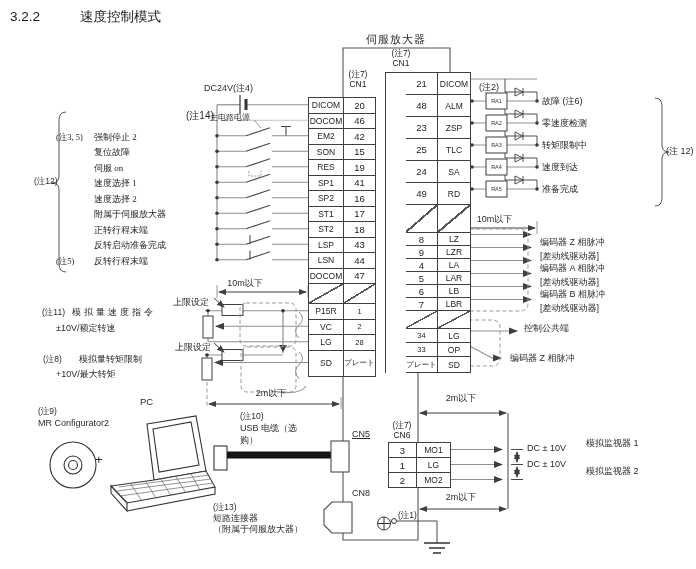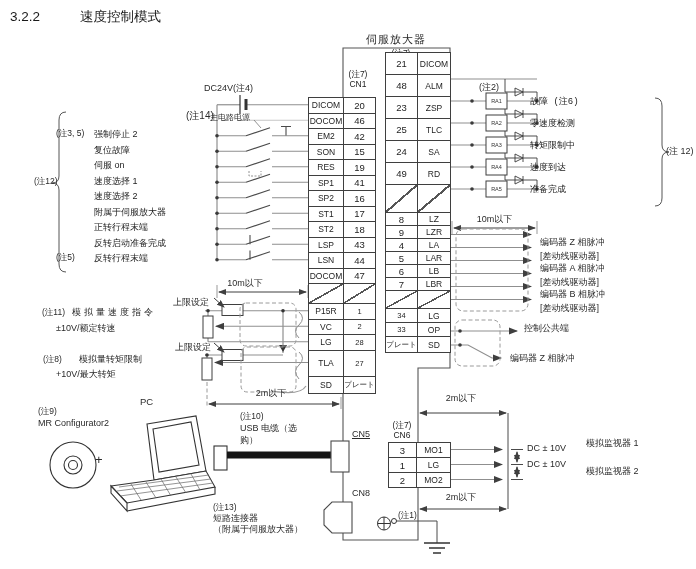--- a/index.html
+++ b/index.html
@@ -31,25 +31,25 @@
   #tbl-right .diag1{height:28px;} #tbl-right .diag2{height:18px;}
   #tbl-right .en{height:13px;}
   #tbl-right .ms:nth-of-type(1),#tbl-right .ms:nth-of-type(2){height:14px;}
   #tbl-right .ms:nth-of-type(3){height:16px;}
   
   #tbl-cn6 .cell.c1{width:28px;} #tbl-cn6 .cell.c2{width:34px;}
   #tbl-cn6 .trow{height:15px;}
   .hdr{position:absolute;font-size:8.5px;line-height:9.5px;text-align:center;color:#222;}
   
   .swlist{position:absolute;left:56px;top:128px;}
-  .swrow{display:flex;height:15.5px;align-items:flex-start;}
+  .swrow{display:flex;height:15.5px;align-items:flex-end;font-family:Liberation Serif, serif;}
   .swrow .nt{width:38px;font-size:8.5px;}
   .swrow .tx{font-size:9px;}
   
-  .relist{position:absolute;left:530px;top:90px;font-family:Liberation Mono, monospace;}
+  .relist{position:absolute;left:542px;top:90px;}
   .rerow{display:flex;height:22px;align-items:center;font-size:9px;}
   .spread{letter-spacing:3px;}
 </style>
 </head>
 <body>
 <div class="stage">
 
 <svg class="wires" viewBox="0 0 696 569">
   <defs>
     <marker id="arr" viewBox="0 0 8 6" refX="7" refY="3" markerWidth="8" markerHeight="6" orient="auto-start-reverse">
@@ -504,37 +504,33 @@
       <div class="trow an">
         <div class="cell c1">VC</div>
         <div class="cell c2 tiny">2</div>
       </div>
 
       <div class="trow an">
         <div class="cell c1">LG</div>
         <div class="cell c2 tiny">28</div>
       </div>
 
-      <div class="trow an">
-        <div class="cell c1">TLA</div>
-        <div class="cell c2 tiny">27</div>
-      </div>
 
       <div class="trow an">
         <div class="cell c1">SD</div>
         <div class="cell c2 tiny">プレート</div>
       </div>
     </div>
 </div>
 
 <div class="hdr" style="left:385px;top:49px;width:32px;">
   <div>(注7)</div>
   <div>CN1</div>
 </div>
-<div class="tbl" id="tbl-right" style="left:385px;top:52px;">
+<div class="tbl" id="tbl-right" style="left:385px;top:72px;padding-left:20px;">
   <div>
 
       <div class="trow do">
         <div class="cell c1 pin">21</div>
         <div class="cell c2">DICOM</div>
       </div>
 
       <div class="trow do">
         <div class="cell c1 pin">48</div>
         <div class="cell c2">ALM</div>

